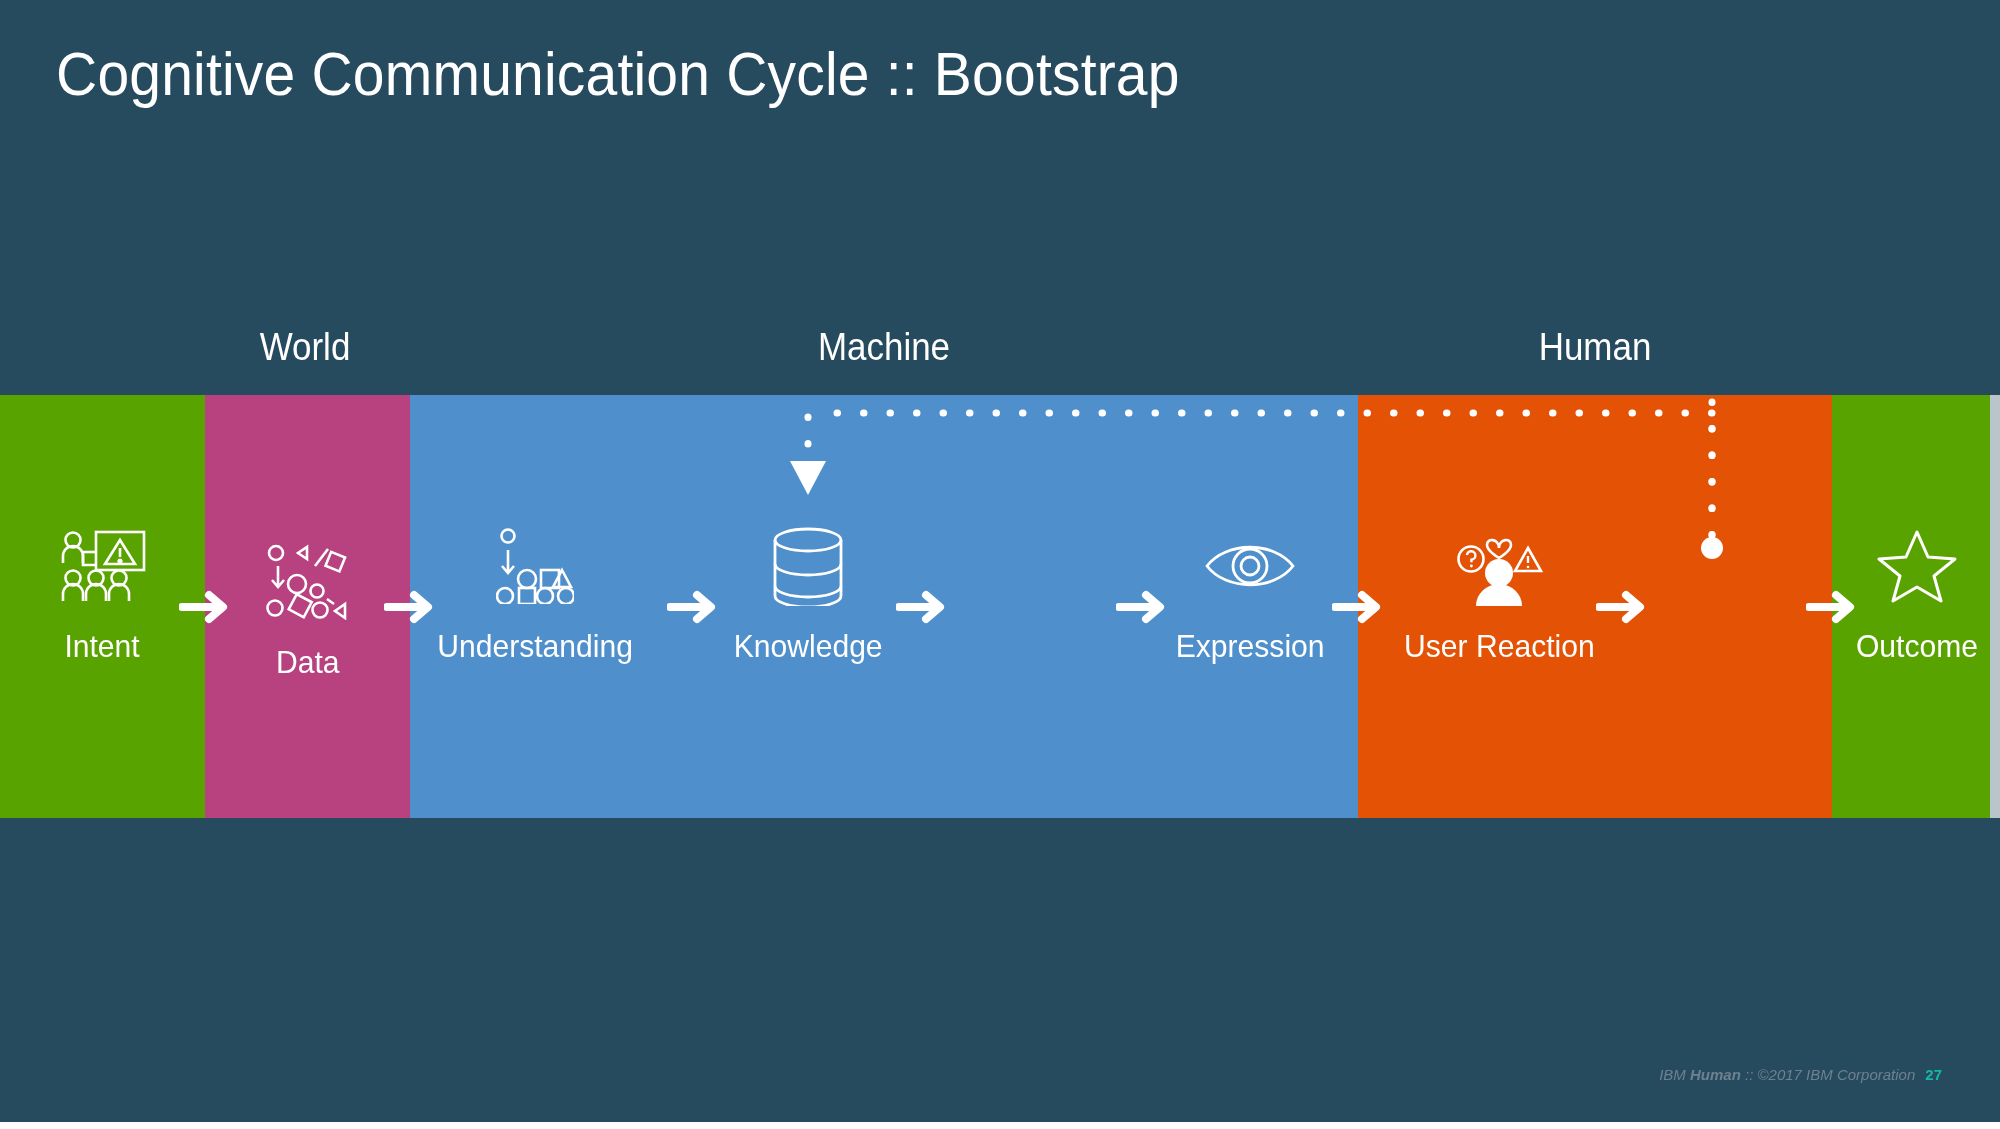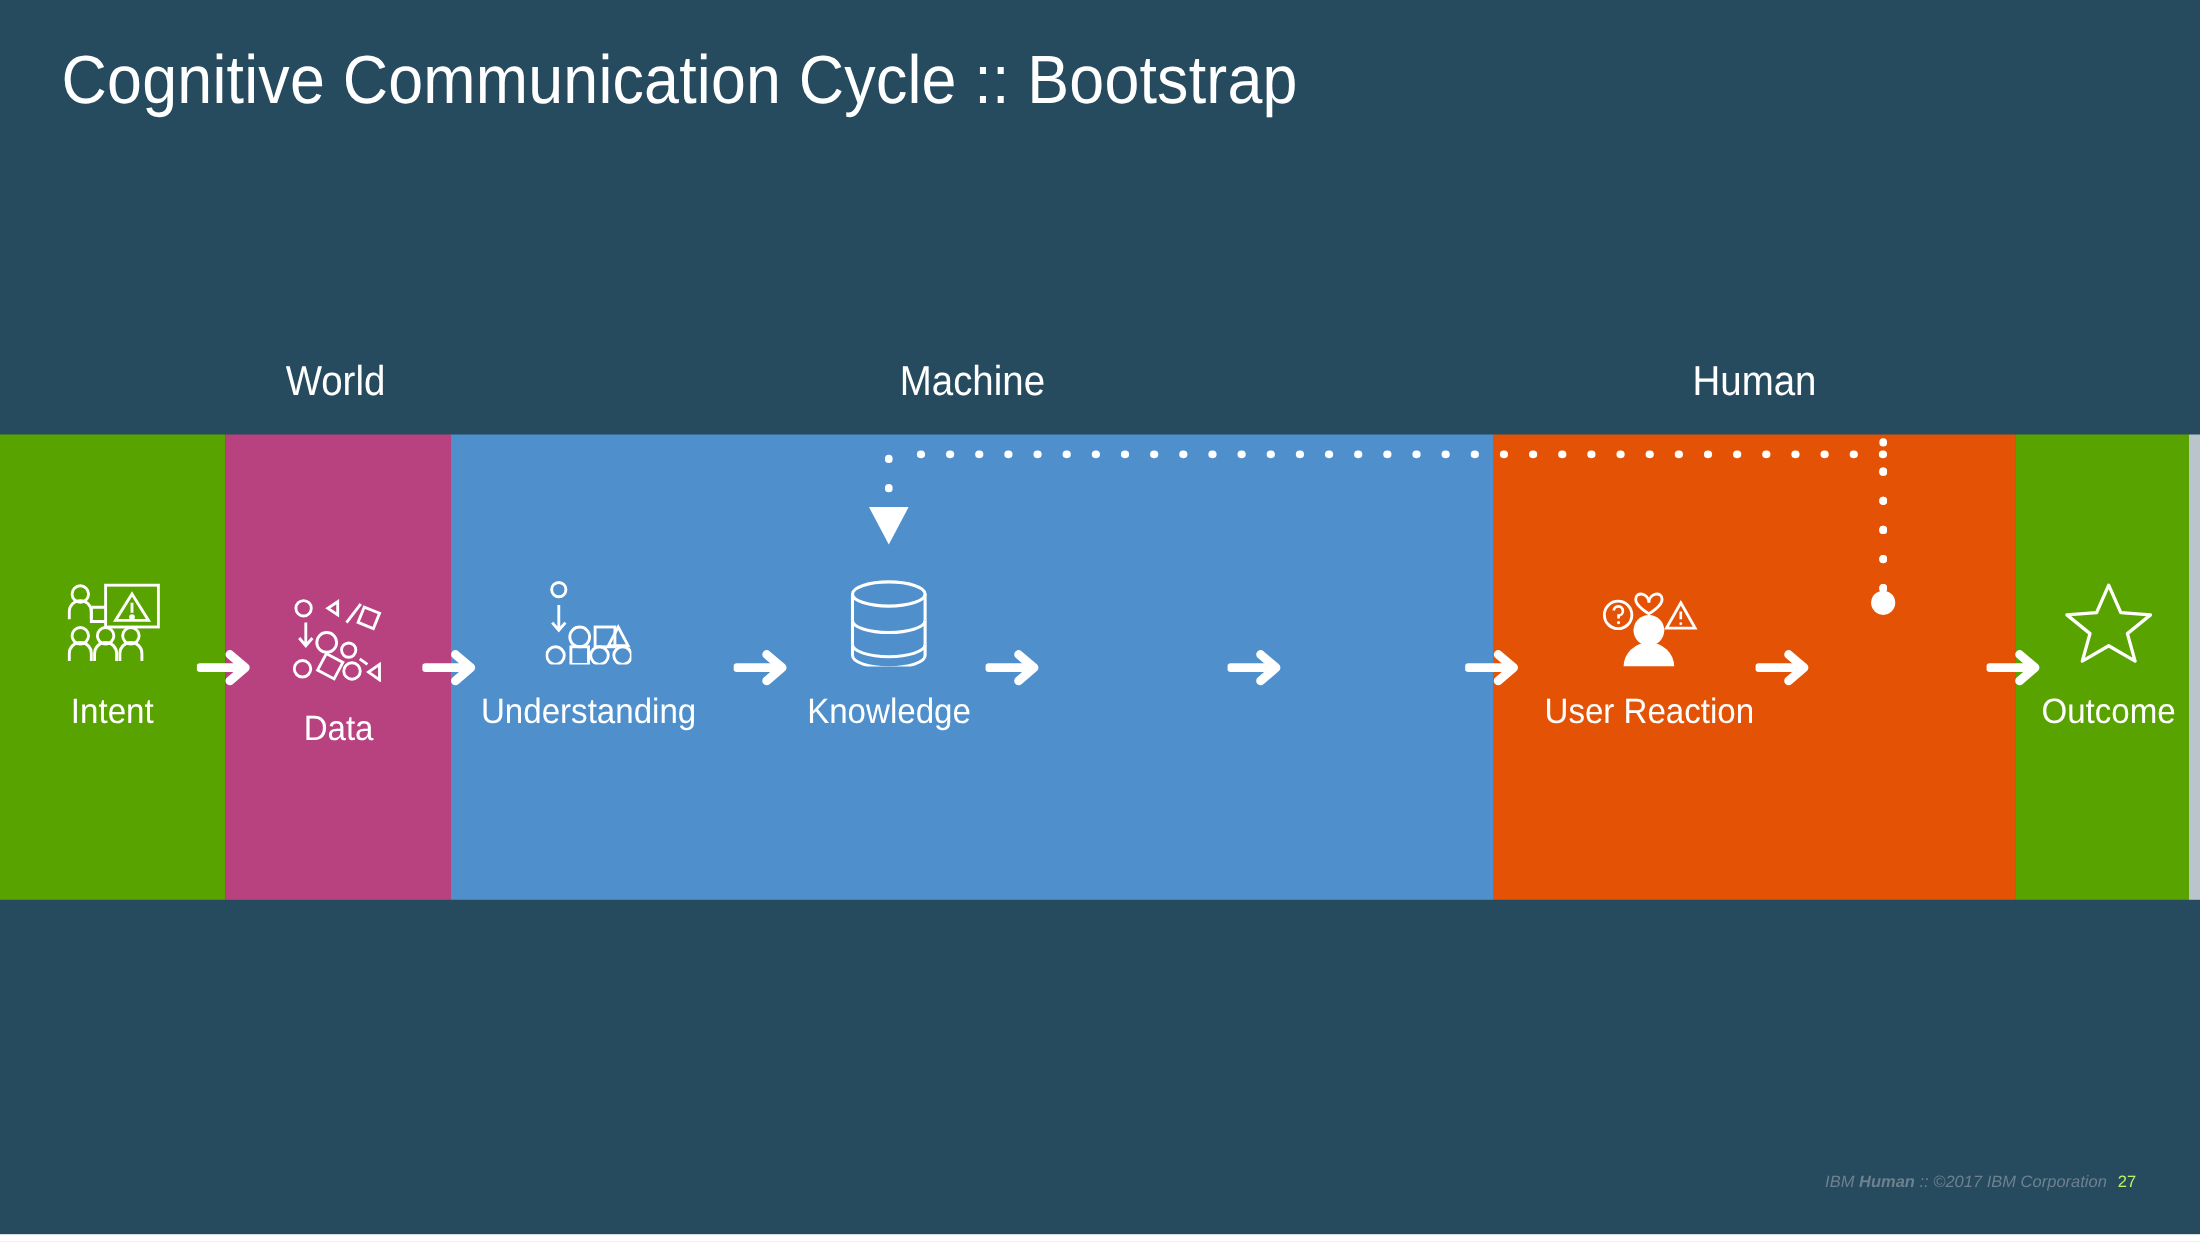--- a/index.html
+++ b/index.html
@@ -126,22 +126,22 @@
     right: 58px;
     top: 1066px;
     font-size: 15px;
     font-style: italic;
     color: #6d818f;
     white-space: nowrap;
   }
   #footer b { font-weight: 700; }
   #footer .pagenum {
     font-style: normal;
-    font-weight: 400;
-    color: #bef264;
+    font-weight: 700;
+    color: #14b8a6;
     margin-left: 10px;
   }
   #bottom-rule {
     position: absolute;
     left: 0;
     top: 1122px;
     width: 2000px;
     height: 7px;
     background: #ffffff;
   }
@@ -262,20 +262,30 @@
         <circle cx="9" cy="68" r="8"></circle>
         <rect x="23" y="60" width="16" height="16"></rect>
         <circle cx="49" cy="68" r="8"></circle>
         <circle cx="70" cy="68" r="8"></circle>
       </svg>
     </div>
     <div class="stage-label">Understanding</div>
   </div>
 
 
+  <div class="stage" style="left:1142px; width:216px;">
+    <div class="stage-icon">
+      <svg width="92" height="58" viewBox="0 0 92 58" fill="none" stroke="#ffffff" stroke-width="2.8">
+        <path d="M3 29 C22 4, 70 4, 89 29 C70 54, 22 54, 3 29 Z"></path>
+        <circle cx="46" cy="29" r="17"></circle>
+        <circle cx="46" cy="29" r="9"></circle>
+      </svg>
+    </div>
+    <div class="stage-label">Expression</div>
+  </div>
 
   <div class="stage" style="left:1358px; width:282px;">
     <div class="stage-icon">
       <svg width="90" height="80" viewBox="0 0 90 80" fill="none">
 
         <path d="M45 22 C45 13, 33 11, 33 19 C33 25, 45 32, 45 32 C45 32, 57 25, 57 19 C57 11, 45 13, 45 22 Z" stroke="#ffffff" stroke-width="2.6" fill="none"></path>
 
         <circle cx="17" cy="33" r="12.5" stroke="#ffffff" stroke-width="2.6" fill="none"></circle>
         <path d="M13 29 a4.2 4.2 0 1 1 4.4 4.6 v2.6" stroke="#ffffff" stroke-width="2.4" fill="none"></path>
         <circle cx="17.4" cy="40" r="1.4" fill="#ffffff"></circle>

